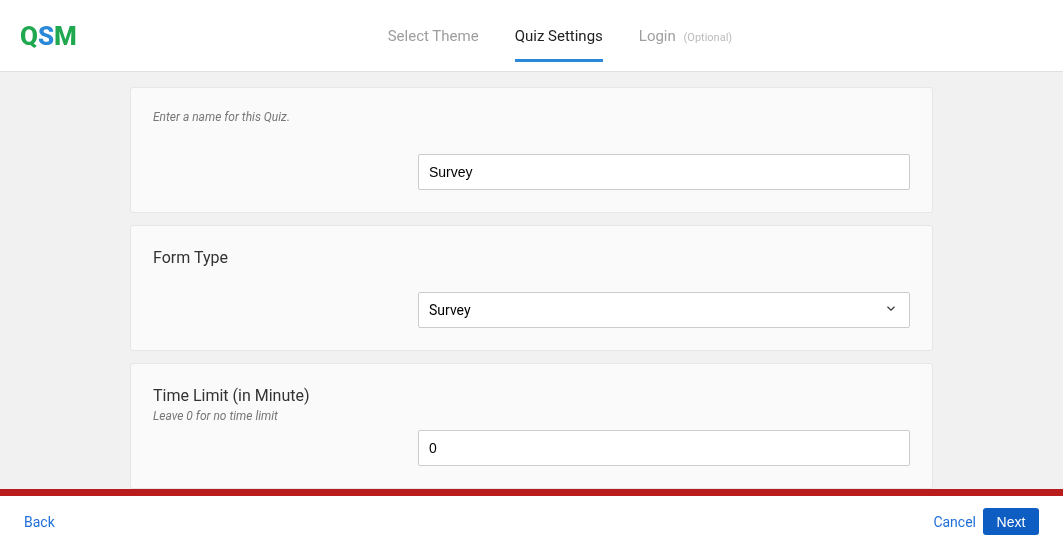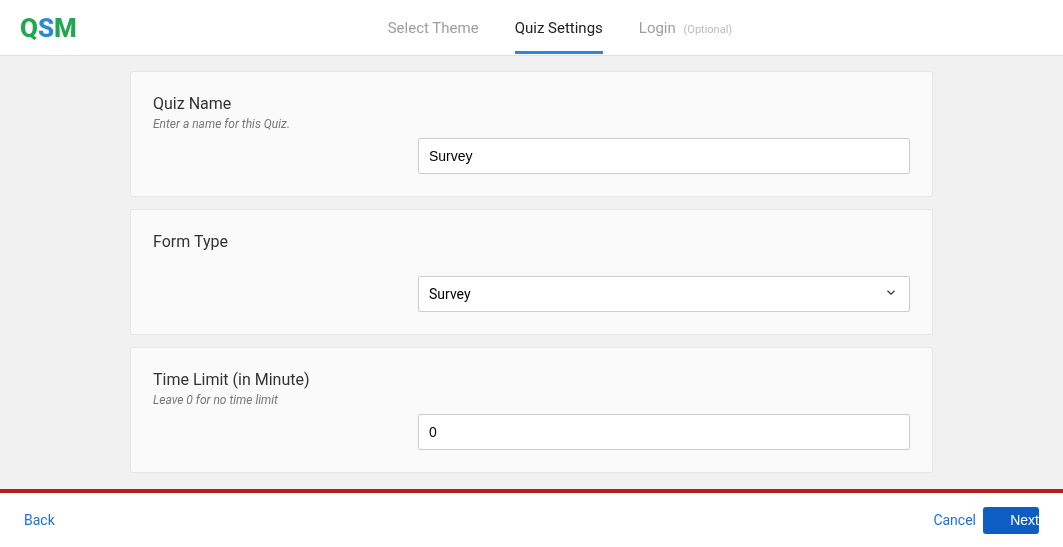--- a/index.html
+++ b/index.html
@@ -1,18 +1,18 @@
 <!DOCTYPE html>
 <html><head>
   <meta charset="utf-8">
   <style>
     * { box-sizing: border-box; margin: 0; padding: 0; }
     body { font-family: -apple-system, BlinkMacSystemFont, "Segoe UI", Roboto, Arial, sans-serif; background: #f1f1f1; width: 1063px; height: 547px; overflow: hidden; position: relative; }
     
-    .header { background: #fff; height: 56px; display: flex; align-items: center; padding: 14px 20px; border-bottom: 1px solid #e0e0e0; }
+    .header { background: #fff; height: 72px; display: flex; align-items: center; padding: 14px 20px; border-bottom: 1px solid #e0e0e0; }
     .logo { font-size: 26px; font-weight: 800; letter-spacing: 0; }
     .logo .q { color: #1fa84f; }
     .logo .s { color: #2a88d8; }
     .logo .m { color: #1fa84f; }
     
     .tabs { display: flex; gap: 36px; margin: 0 auto; align-items: center; }
     .tab { font-size: 15px; color: #9e9e9e; padding: 16px 0; cursor: pointer; position: relative; }
     .tab.active { color: #222; }
     .tab.active::after { content: ""; position: absolute; left: 0; right: 0; bottom: -1px; height: 3px; background: #2a88d8; }
     .tab .optional { font-size: 11px; color: #bbb; margin-left: 4px; }
@@ -32,25 +32,25 @@
     .select { width: 100%; height: 36px; padding: 0 10px; border: 1px solid #ccc; border-radius: 2px; font-size: 14px; background: #fff; display: flex; align-items: center; cursor: pointer; }
     .chevron { position: absolute; right: 12px; top: 50%; transform: translateY(-50%); pointer-events: none; }
     .chevron svg { width: 14px; height: 14px; }
     
     .radio-group { display: flex; flex-direction: column; gap: 6px; }
     .radio-item { display: flex; align-items: center; gap: 10px; font-size: 14px; color: #333; cursor: pointer; }
     .radio { width: 16px; height: 16px; border: 1px solid #888; border-radius: 50%; display: inline-flex; align-items: center; justify-content: center; background: #fff; }
     .radio.selected { border-color: #2a88d8; }
     .radio.selected::after { content: ""; width: 8px; height: 8px; background: #2a88d8; border-radius: 50%; }
     
-    .footer { position: absolute; left: 0; right: 0; bottom: 0; height: 58px; background: #fff; border-top: 4px solid #b91c1c; display: flex; align-items: center; padding: 0 24px; }
+    .footer { position: absolute; left: 0; right: 0; bottom: 0; height: 58px; background: #fff; border-top: 7px solid #b91c1c; display: flex; align-items: center; padding: 0 24px; }
     .back-link { color: #1f6fd8; font-size: 14px; cursor: pointer; }
     .footer-right { margin-left: auto; display: flex; align-items: center; gap: 7px; }
     .cancel-link { color: #1f6fd8; font-size: 14px; cursor: pointer; }
-    .next-btn { background: #0d5dc2; color: #fff; border: none; border-radius: 3px; width: 56px; height: 27px; font-size: 14px; cursor: pointer; text-align: right; }
+    .next-btn { background: #0d5dc2; color: #fff; border: none; border-radius: 3px; width: 56px; height: 27px; font-size: 14px; cursor: pointer; }
   </style>
 </head>
 <body>
 
 <div class="header">
   <div class="logo">
     <span class="q">Q</span><span class="s">S</span><span class="m">M</span>
   </div>
   <div class="tabs">
     <div class="tab">Select Theme</div>
@@ -59,21 +59,20 @@
       <span>Login</span>
       <span class="optional">(Optional)</span>
     </div>
   </div>
 </div>
 
 <div class="content">
 
   <div class="card">
     <div class="card-left">
-      <div class="card-title">Quiz Name</div>
       <div class="card-help">Enter a name for this Quiz.</div>
     </div>
     <div class="card-right">
       <input type="text" value="Survey" style="">
     </div>
   </div>
 
   <div class="card">
     <div class="card-left">
       <div class="card-title">Form Type</div>

